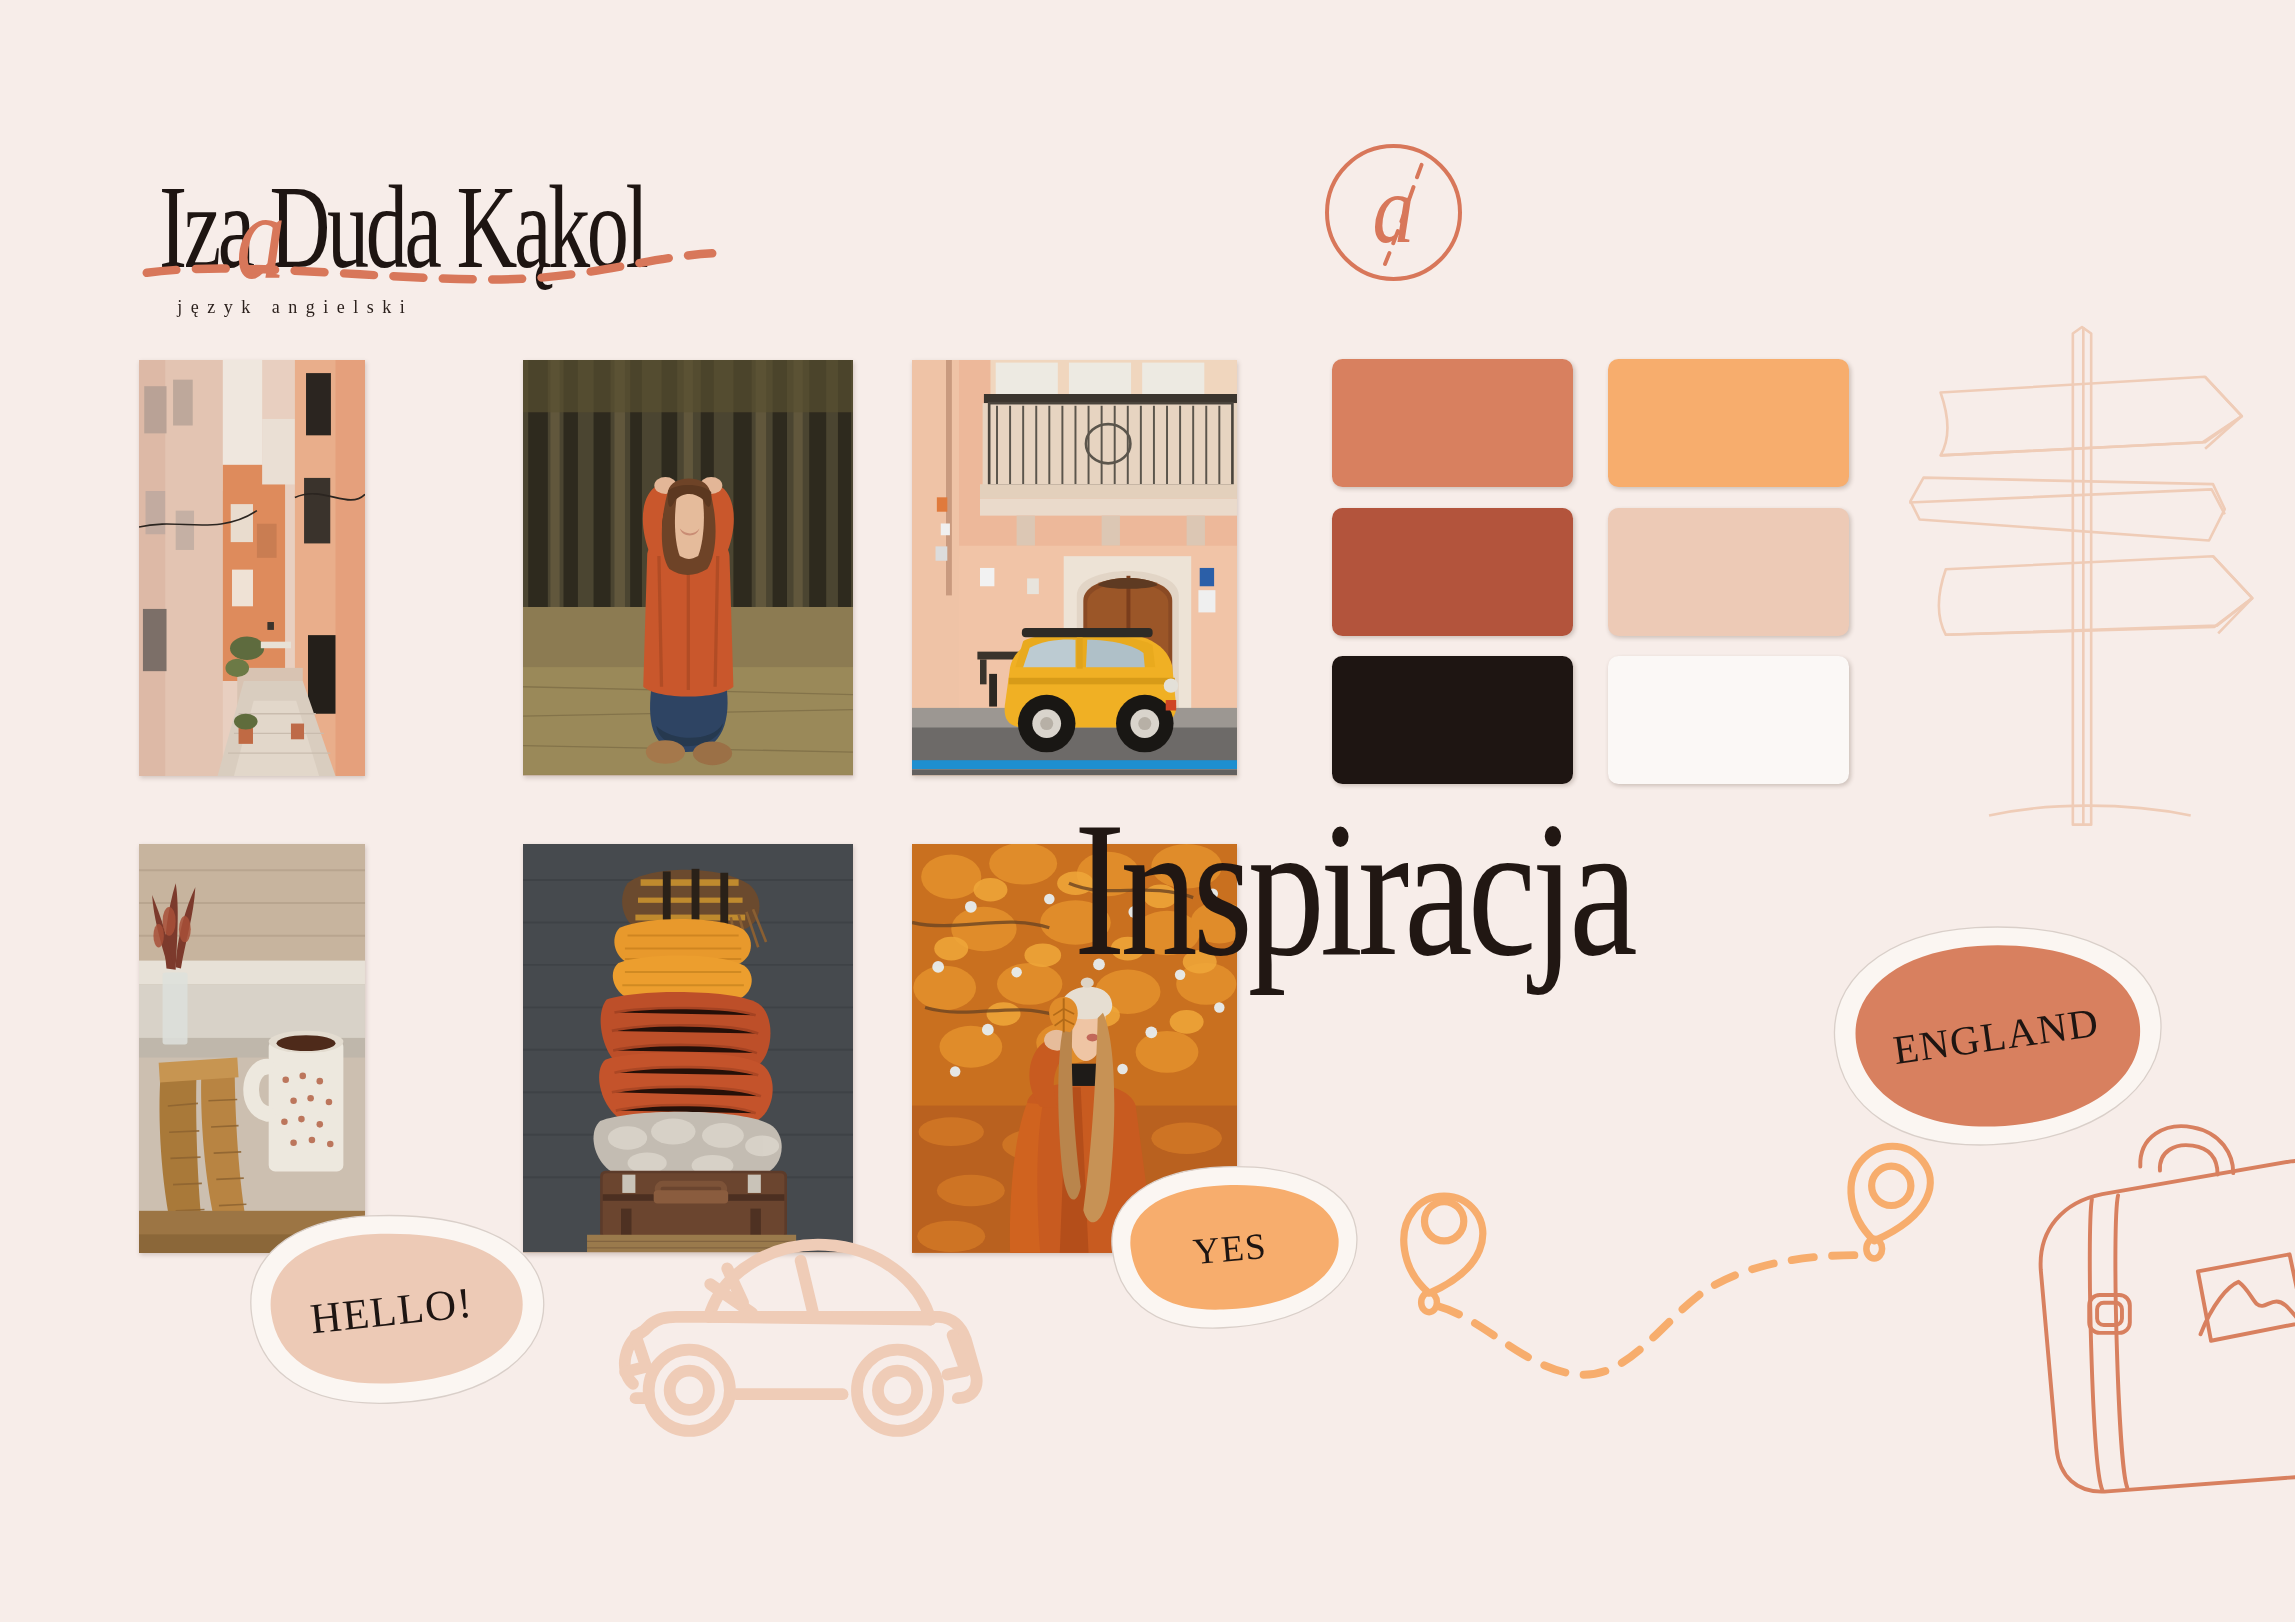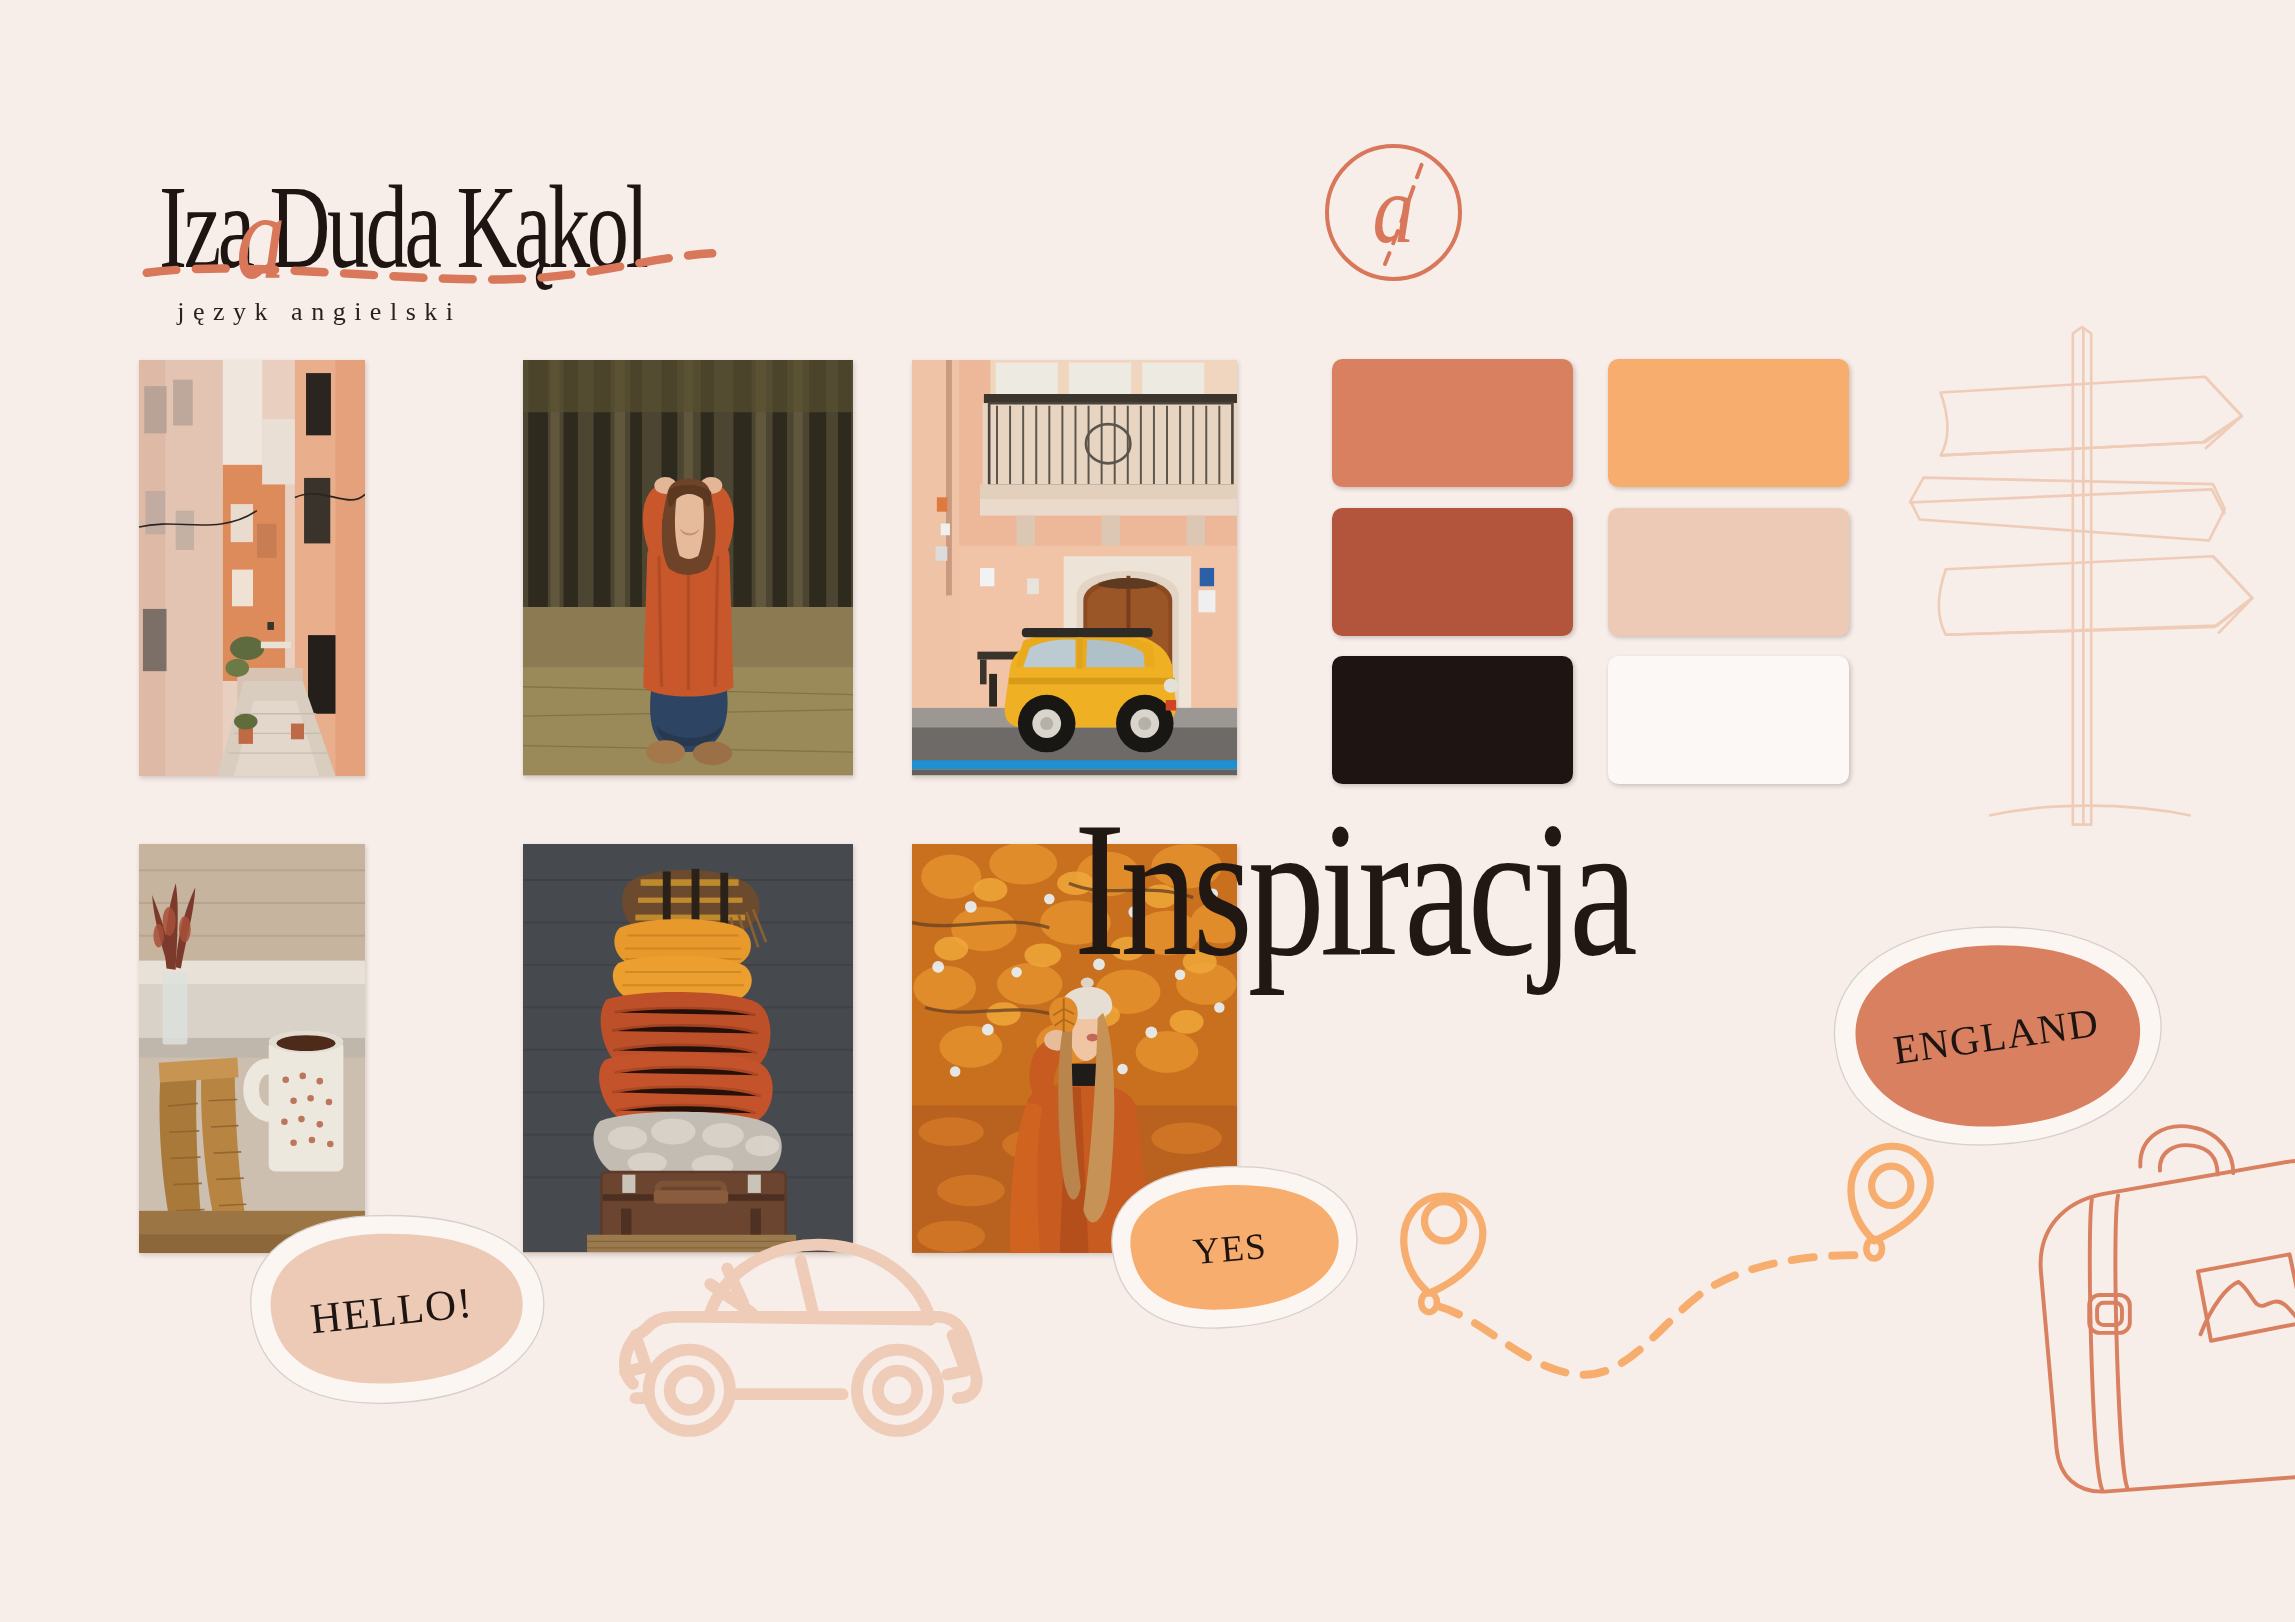--- a/index.html
+++ b/index.html
@@ -36,21 +36,21 @@
     transform-origin:left top;
     pointer-events:none;
   }
   .logo-dash {
     position:absolute; left:-14.4px; top:85px;
     width:569px; height:39px; overflow:visible;
   }
   .logo-sub {
     position:absolute; left:18.3px; top:130px;
     font-family:"Liberation Serif", serif;
-    font-size:26px;
+    font-size:18px;
     letter-spacing:8.5px;
     color:#2A1F1B;
     white-space:nowrap;
   }
 
   
   .mark { position:absolute; left:1325px; top:144px; width:137px; height:137px; }
   .mark-circle {
     position:absolute; inset:0;
     border:4.6px solid #D8775A;

